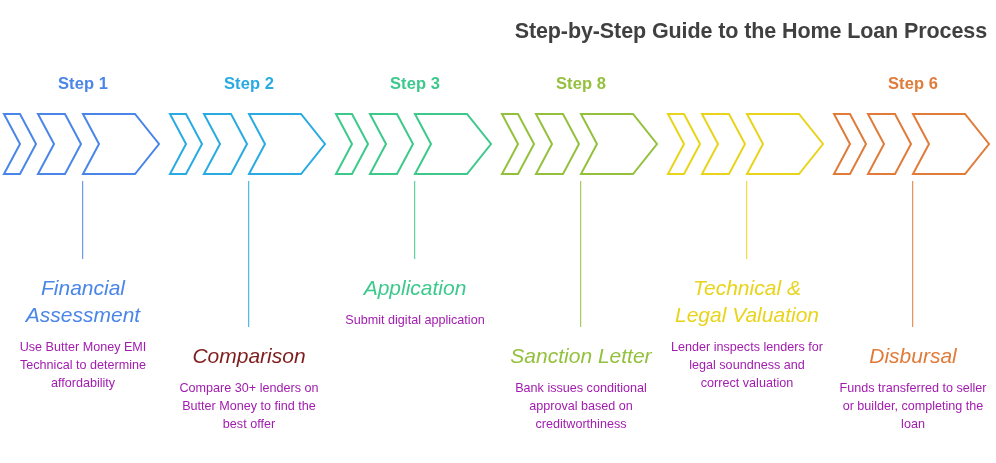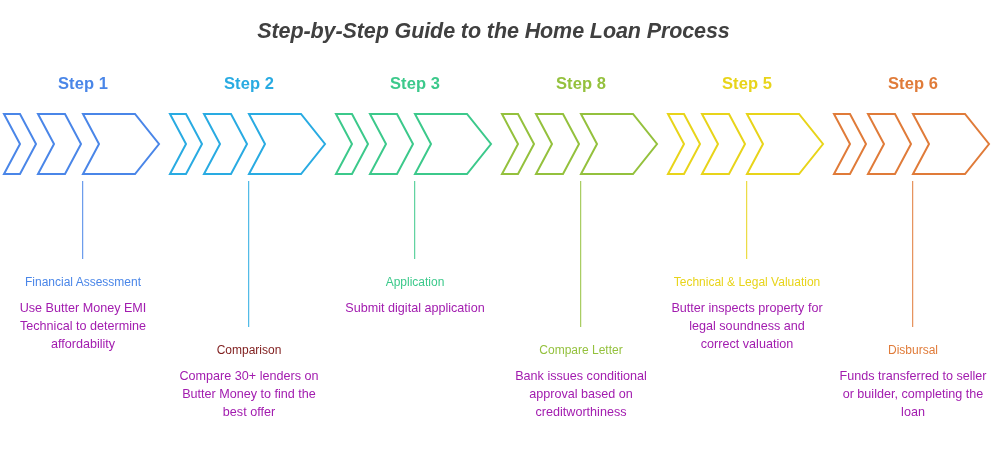--- a/index.html
+++ b/index.html
@@ -15,26 +15,25 @@
     font-family: "Liberation Sans", "DejaVu Sans", sans-serif;
     -webkit-font-smoothing: antialiased;
   }
 
   
   #page-title {
     position: absolute;
     top: 19px;
     left: 0;
     width: 987px;
-    text-align: center;
+    text-align: right;
     font-size: 21.5px;
     font-weight: bold;
     color: #404040;
     letter-spacing: -0.1px;
-    font-style: italic;
   }
 
   
   #steps {
     position: absolute;
     top: 0;
     left: 0;
     width: 996px;
     height: 463px;
     display: flex;
@@ -94,25 +93,26 @@
     left: 0;
     width: 166px;
     text-align: center;
     padding: 0 5px;
     box-sizing: border-box;
   }
   .step-col.short .text-block { top: 275px; }
   .step-col.long  .text-block { top: 343px; }
 
   .step-heading {
-    font-size: 12px;
+    font-size: 21px;
     font-weight: normal;
     line-height: 1.28;
     letter-spacing: 0px;
     margin: 0 0 10px 0;
+    font-style: italic;
   }
   .step-desc {
     font-size: 12.6px;
     color: #a21caf;
     line-height: 1.42;
     margin: 0;
   }
 </style>
 </head>
 <body>
@@ -169,37 +169,36 @@
       <div class="step-label" style="color: rgb(148, 193, 61);">Step 8</div>
       <div class="chev-wrap">
         <svg viewBox="0 0 160 62" preserveAspectRatio="none">
           <path d="M1,1 L17,1 L33,31 L17,61 L1,61 L17,31 Z" fill="none" stroke="#94c13d" stroke-width="2" stroke-linejoin="miter"></path>
           <path d="M35,1 L62,1 L78,31 L62,61 L35,61 L51,31 Z" fill="none" stroke="#94c13d" stroke-width="2" stroke-linejoin="miter"></path>
           <path d="M80,1 L132,1 L156,31 L132,61 L80,61 L96,31 Z" fill="none" stroke="#94c13d" stroke-width="2" stroke-linejoin="miter"></path>
         </svg>
       </div>
       <div class="connector" style="border-left-color: rgb(148, 193, 61);"></div>
       <div class="text-block">
-        <div class="step-heading" style="color: rgb(148, 193, 61);">Compare Letter</div>
+        <div class="step-heading" style="color: rgb(148, 193, 61);">Sanction Letter</div>
         <div class="step-desc">Bank issues conditional approval based on creditworthiness</div>
       </div>
     </div>
     <div class="step-col short">
-      <div class="step-label" style="color: rgb(232, 212, 26);">Step 5</div>
       <div class="chev-wrap">
         <svg viewBox="0 0 160 62" preserveAspectRatio="none">
           <path d="M1,1 L17,1 L33,31 L17,61 L1,61 L17,31 Z" fill="none" stroke="#e8d41a" stroke-width="2" stroke-linejoin="miter"></path>
           <path d="M35,1 L62,1 L78,31 L62,61 L35,61 L51,31 Z" fill="none" stroke="#e8d41a" stroke-width="2" stroke-linejoin="miter"></path>
           <path d="M80,1 L132,1 L156,31 L132,61 L80,61 L96,31 Z" fill="none" stroke="#e8d41a" stroke-width="2" stroke-linejoin="miter"></path>
         </svg>
       </div>
       <div class="connector" style="border-left-color: rgb(232, 212, 26);"></div>
       <div class="text-block">
         <div class="step-heading" style="color: rgb(232, 212, 26);">Technical &amp; Legal Valuation</div>
-        <div class="step-desc">Butter inspects property for legal soundness and correct valuation</div>
+        <div class="step-desc">Lender inspects lenders for legal soundness and correct valuation</div>
       </div>
     </div>
     <div class="step-col long">
       <div class="step-label" style="color: rgb(224, 123, 57);">Step 6</div>
       <div class="chev-wrap">
         <svg viewBox="0 0 160 62" preserveAspectRatio="none">
           <path d="M1,1 L17,1 L33,31 L17,61 L1,61 L17,31 Z" fill="none" stroke="#e07b39" stroke-width="2" stroke-linejoin="miter"></path>
           <path d="M35,1 L62,1 L78,31 L62,61 L35,61 L51,31 Z" fill="none" stroke="#e07b39" stroke-width="2" stroke-linejoin="miter"></path>
           <path d="M80,1 L132,1 L156,31 L132,61 L80,61 L96,31 Z" fill="none" stroke="#e07b39" stroke-width="2" stroke-linejoin="miter"></path>
         </svg>

